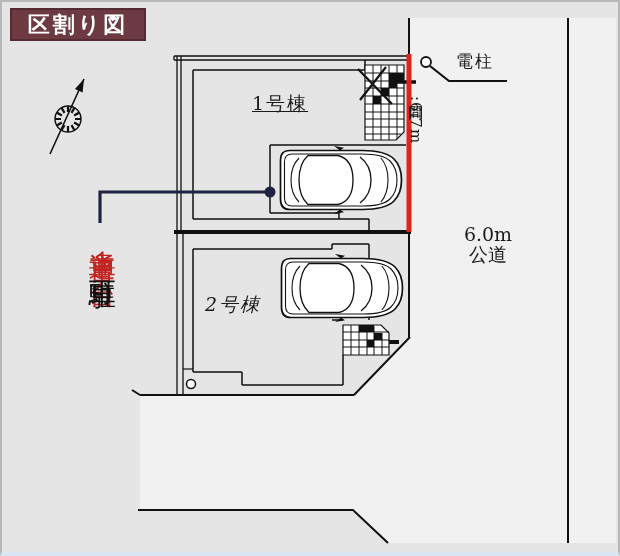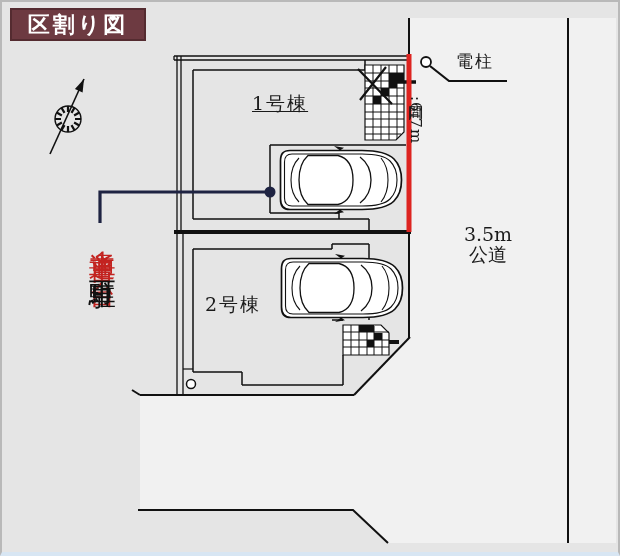--- a/index.html
+++ b/index.html
@@ -20,21 +20,21 @@
     position:absolute;left:8px;top:6px;
     width:136px;height:33px;
     background:#6d3a41;
     border:2px solid #542b30;
     box-sizing:border-box;
     display:flex;align-items:center;justify-content:center;
     font-family:"DejaVu Sans","Liberation Sans",sans-serif;
     font-weight:bold;font-size:22px;color:#ffffff;letter-spacing:3px;
   }
   .lbl-building1{left:250px;top:92px;font-size:19px;letter-spacing:2px;text-decoration:underline;}
-  .lbl-building2{left:203px;top:293px;font-size:19px;letter-spacing:2px;}
+  .lbl-building2{left:203px;top:293px;font-size:19px;letter-spacing:2px;font-style:italic;}
   .lbl-denchu{left:454px;top:51px;font-size:17px;letter-spacing:2px;}
   .lbl-east-road{left:456px;top:223px;width:60px;font-size:19px;text-align:center;}
   .lbl-south-road{left:192px;top:441px;font-size:19px;}
   .v-text{writing-mode:vertical-rl;}
   .lbl-maguchi{left:405px;top:92px;font-size:15px;text-orientation:mixed;letter-spacing:1px;}
   .lbl-parking{left:86px;top:230px;font-size:27px;text-orientation:upright;letter-spacing:0;}
   .lbl-parking .red-part{color:#c32320;}
   .lbl-parking .black-part{color:#111111;}
 </style>
 </head>
@@ -147,20 +147,20 @@
 
   <div class="title-box">
     <span>区割り図</span>
   </div>
 
   <div class="label lbl-building1">1号棟</div>
   <div class="label lbl-building2">2号棟</div>
   <div class="label lbl-denchu">電柱</div>
   <div class="label v-text lbl-maguchi">間口:6.7m</div>
   <div class="label lbl-east-road">
-    <div>3.5m</div>
+    <div>6.0m</div>
     <div>公道</div>
   </div>
   <div class="label v-text lbl-parking">
     <span class="red-part">普通車１台</span><span class="black-part">駐車可</span>
   </div>
 
 </div>
 
 </body></html>

